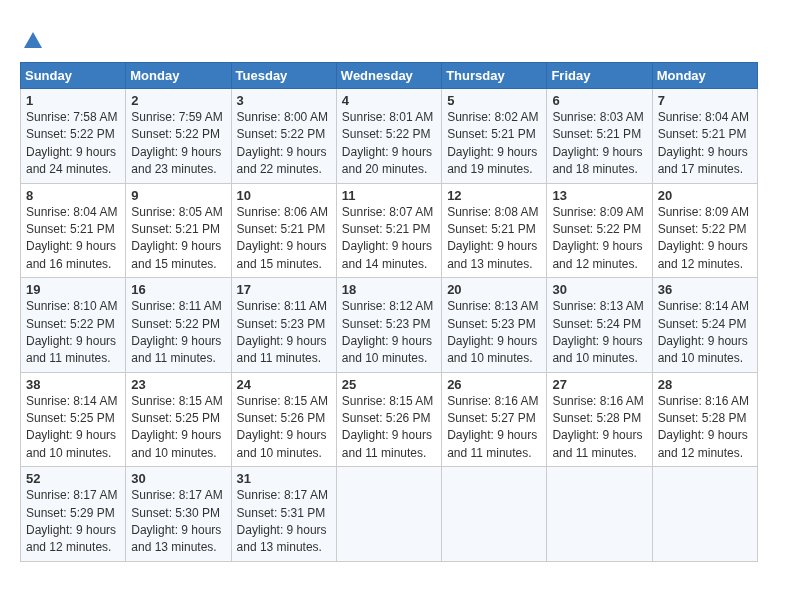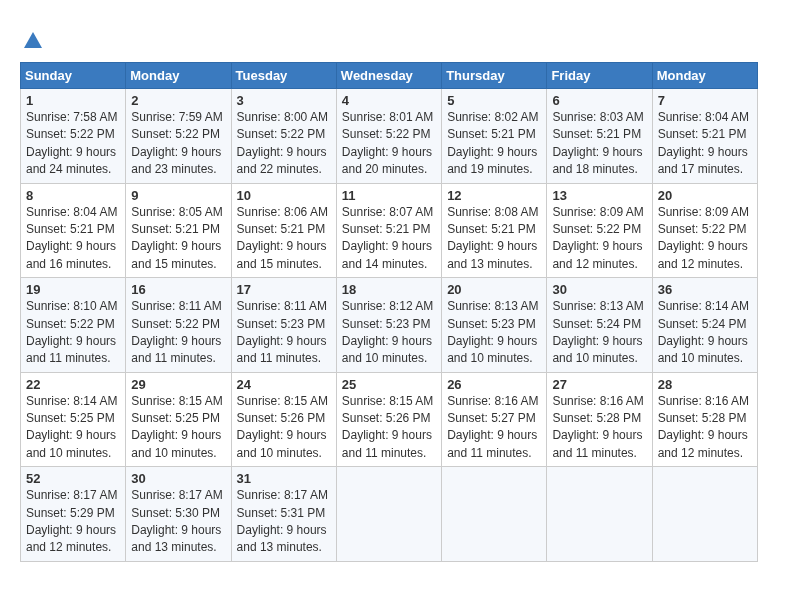--- a/index.html
+++ b/index.html
@@ -152,22 +152,22 @@
         <tr>
           <td><span class="day-num">19</span><span class="day-info">Sunrise: 8:10 AM<br>Sunset: 5:22 PM<br>Daylight: 9 hours and 11 minutes.</span></td>
           <td><span class="day-num">16</span><span class="day-info">Sunrise: 8:11 AM<br>Sunset: 5:22 PM<br>Daylight: 9 hours and 11 minutes.</span></td>
           <td><span class="day-num">17</span><span class="day-info">Sunrise: 8:11 AM<br>Sunset: 5:23 PM<br>Daylight: 9 hours and 11 minutes.</span></td>
           <td><span class="day-num">18</span><span class="day-info">Sunrise: 8:12 AM<br>Sunset: 5:23 PM<br>Daylight: 9 hours and 10 minutes.</span></td>
           <td><span class="day-num">20</span><span class="day-info">Sunrise: 8:13 AM<br>Sunset: 5:23 PM<br>Daylight: 9 hours and 10 minutes.</span></td>
           <td><span class="day-num">30</span><span class="day-info">Sunrise: 8:13 AM<br>Sunset: 5:24 PM<br>Daylight: 9 hours and 10 minutes.</span></td>
           <td><span class="day-num">36</span><span class="day-info">Sunrise: 8:14 AM<br>Sunset: 5:24 PM<br>Daylight: 9 hours and 10 minutes.</span></td>
         </tr>
         <tr>
-          <td><span class="day-num">22</span><span class="day-info">Sunrise: 8:14 AM<br>Sunset: 5:25 PM<br>Daylight: 9 hours and 10 minutes.</span></td>
-          <td><span class="day-num">29</span><span class="day-info">Sunrise: 8:15 AM<br>Sunset: 5:25 PM<br>Daylight: 9 hours and 10 minutes.</span></td>
+          <td><span class="day-num">38</span><span class="day-info">Sunrise: 8:14 AM<br>Sunset: 5:25 PM<br>Daylight: 9 hours and 10 minutes.</span></td>
+          <td><span class="day-num">23</span><span class="day-info">Sunrise: 8:15 AM<br>Sunset: 5:25 PM<br>Daylight: 9 hours and 10 minutes.</span></td>
           <td><span class="day-num">24</span><span class="day-info">Sunrise: 8:15 AM<br>Sunset: 5:26 PM<br>Daylight: 9 hours and 10 minutes.</span></td>
           <td><span class="day-num">25</span><span class="day-info">Sunrise: 8:15 AM<br>Sunset: 5:26 PM<br>Daylight: 9 hours and 11 minutes.</span></td>
           <td><span class="day-num">26</span><span class="day-info">Sunrise: 8:16 AM<br>Sunset: 5:27 PM<br>Daylight: 9 hours and 11 minutes.</span></td>
           <td><span class="day-num">27</span><span class="day-info">Sunrise: 8:16 AM<br>Sunset: 5:28 PM<br>Daylight: 9 hours and 11 minutes.</span></td>
           <td><span class="day-num">28</span><span class="day-info">Sunrise: 8:16 AM<br>Sunset: 5:28 PM<br>Daylight: 9 hours and 12 minutes.</span></td>
         </tr>
         <tr>
           <td><span class="day-num">52</span><span class="day-info">Sunrise: 8:17 AM<br>Sunset: 5:29 PM<br>Daylight: 9 hours and 12 minutes.</span></td>
           <td><span class="day-num">30</span><span class="day-info">Sunrise: 8:17 AM<br>Sunset: 5:30 PM<br>Daylight: 9 hours and 13 minutes.</span></td>
           <td><span class="day-num">31</span><span class="day-info">Sunrise: 8:17 AM<br>Sunset: 5:31 PM<br>Daylight: 9 hours and 13 minutes.</span></td>

